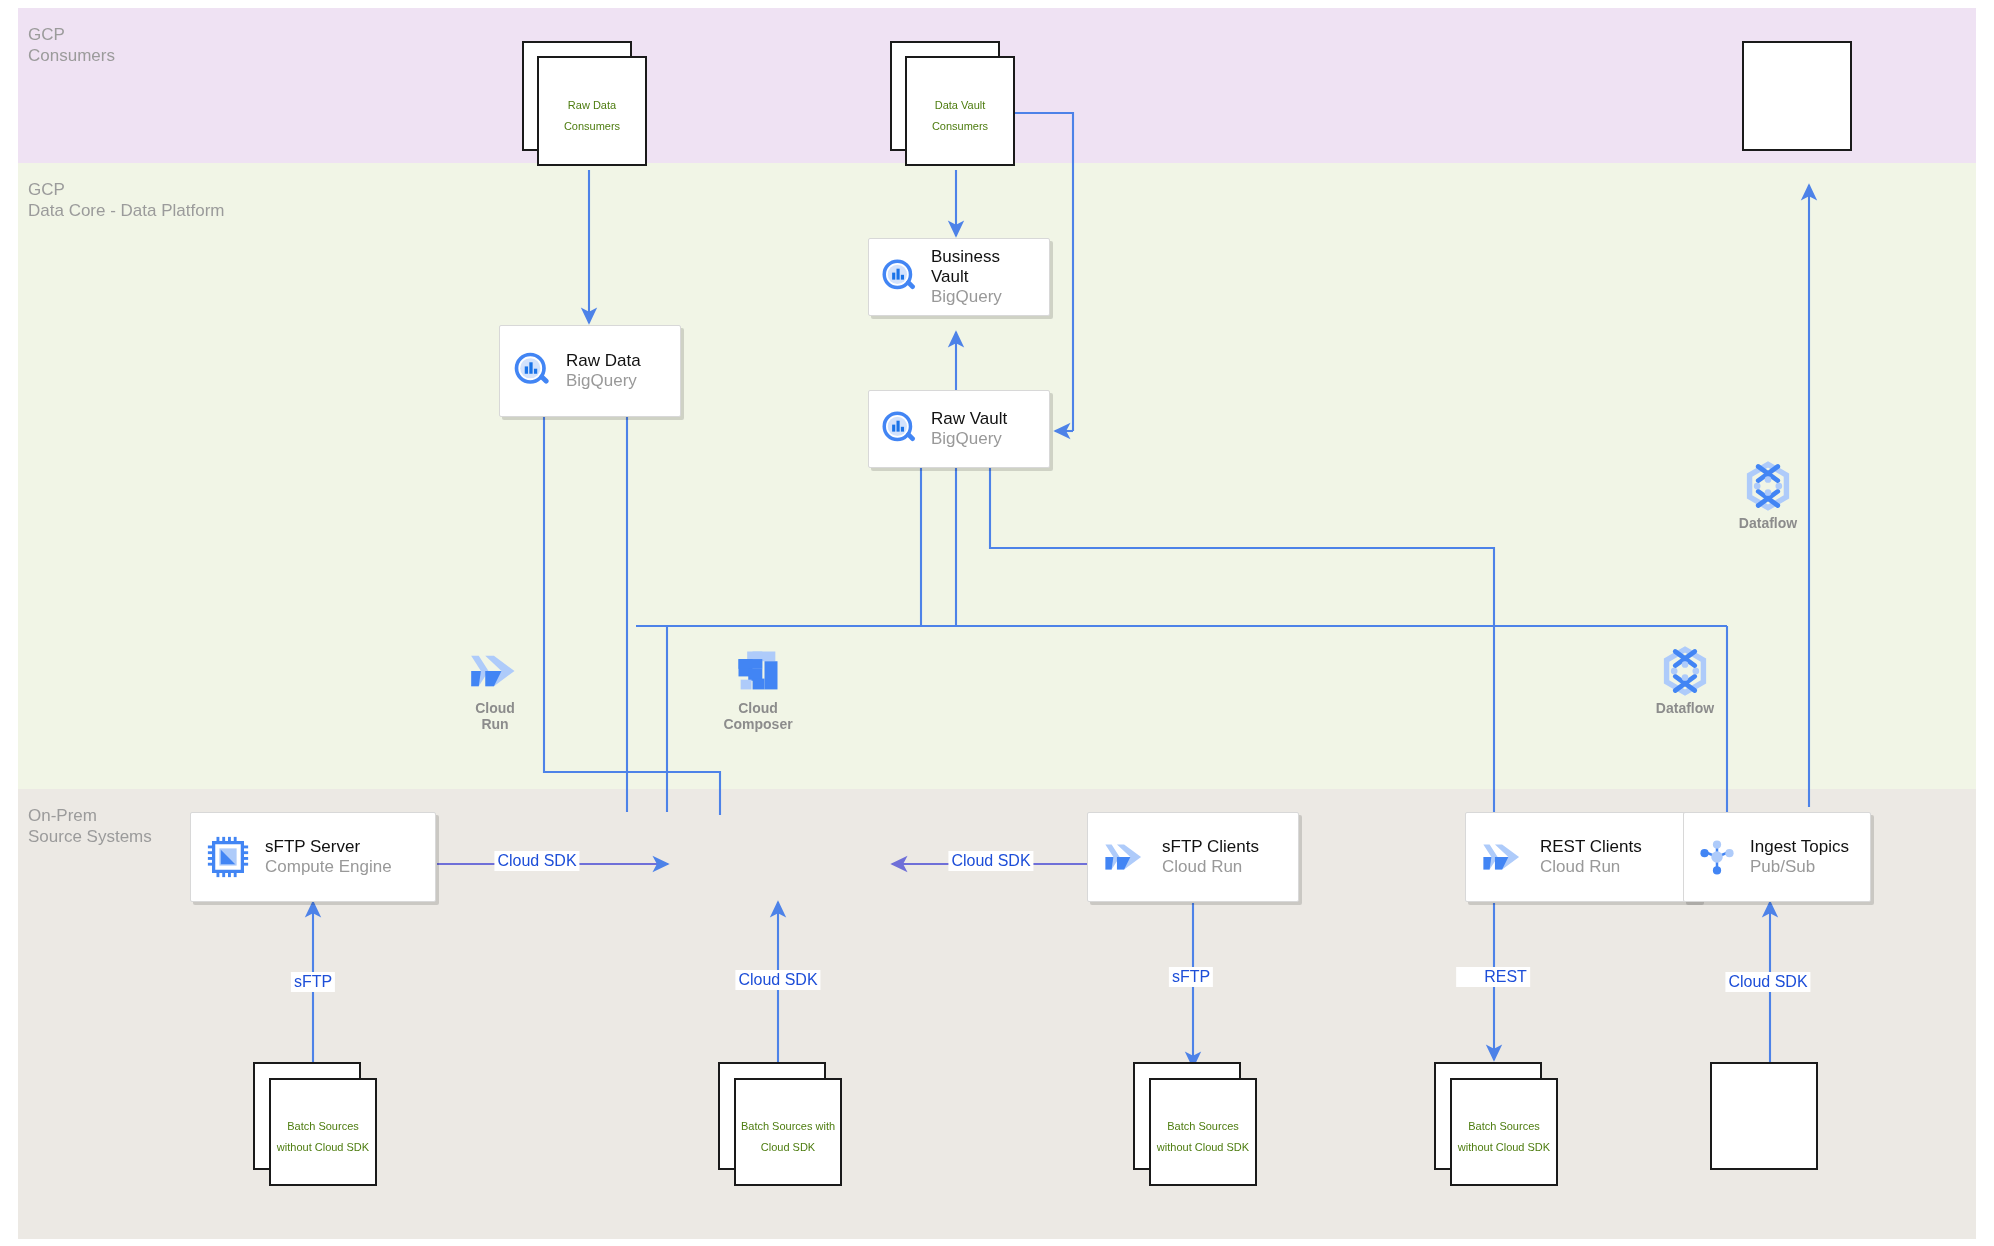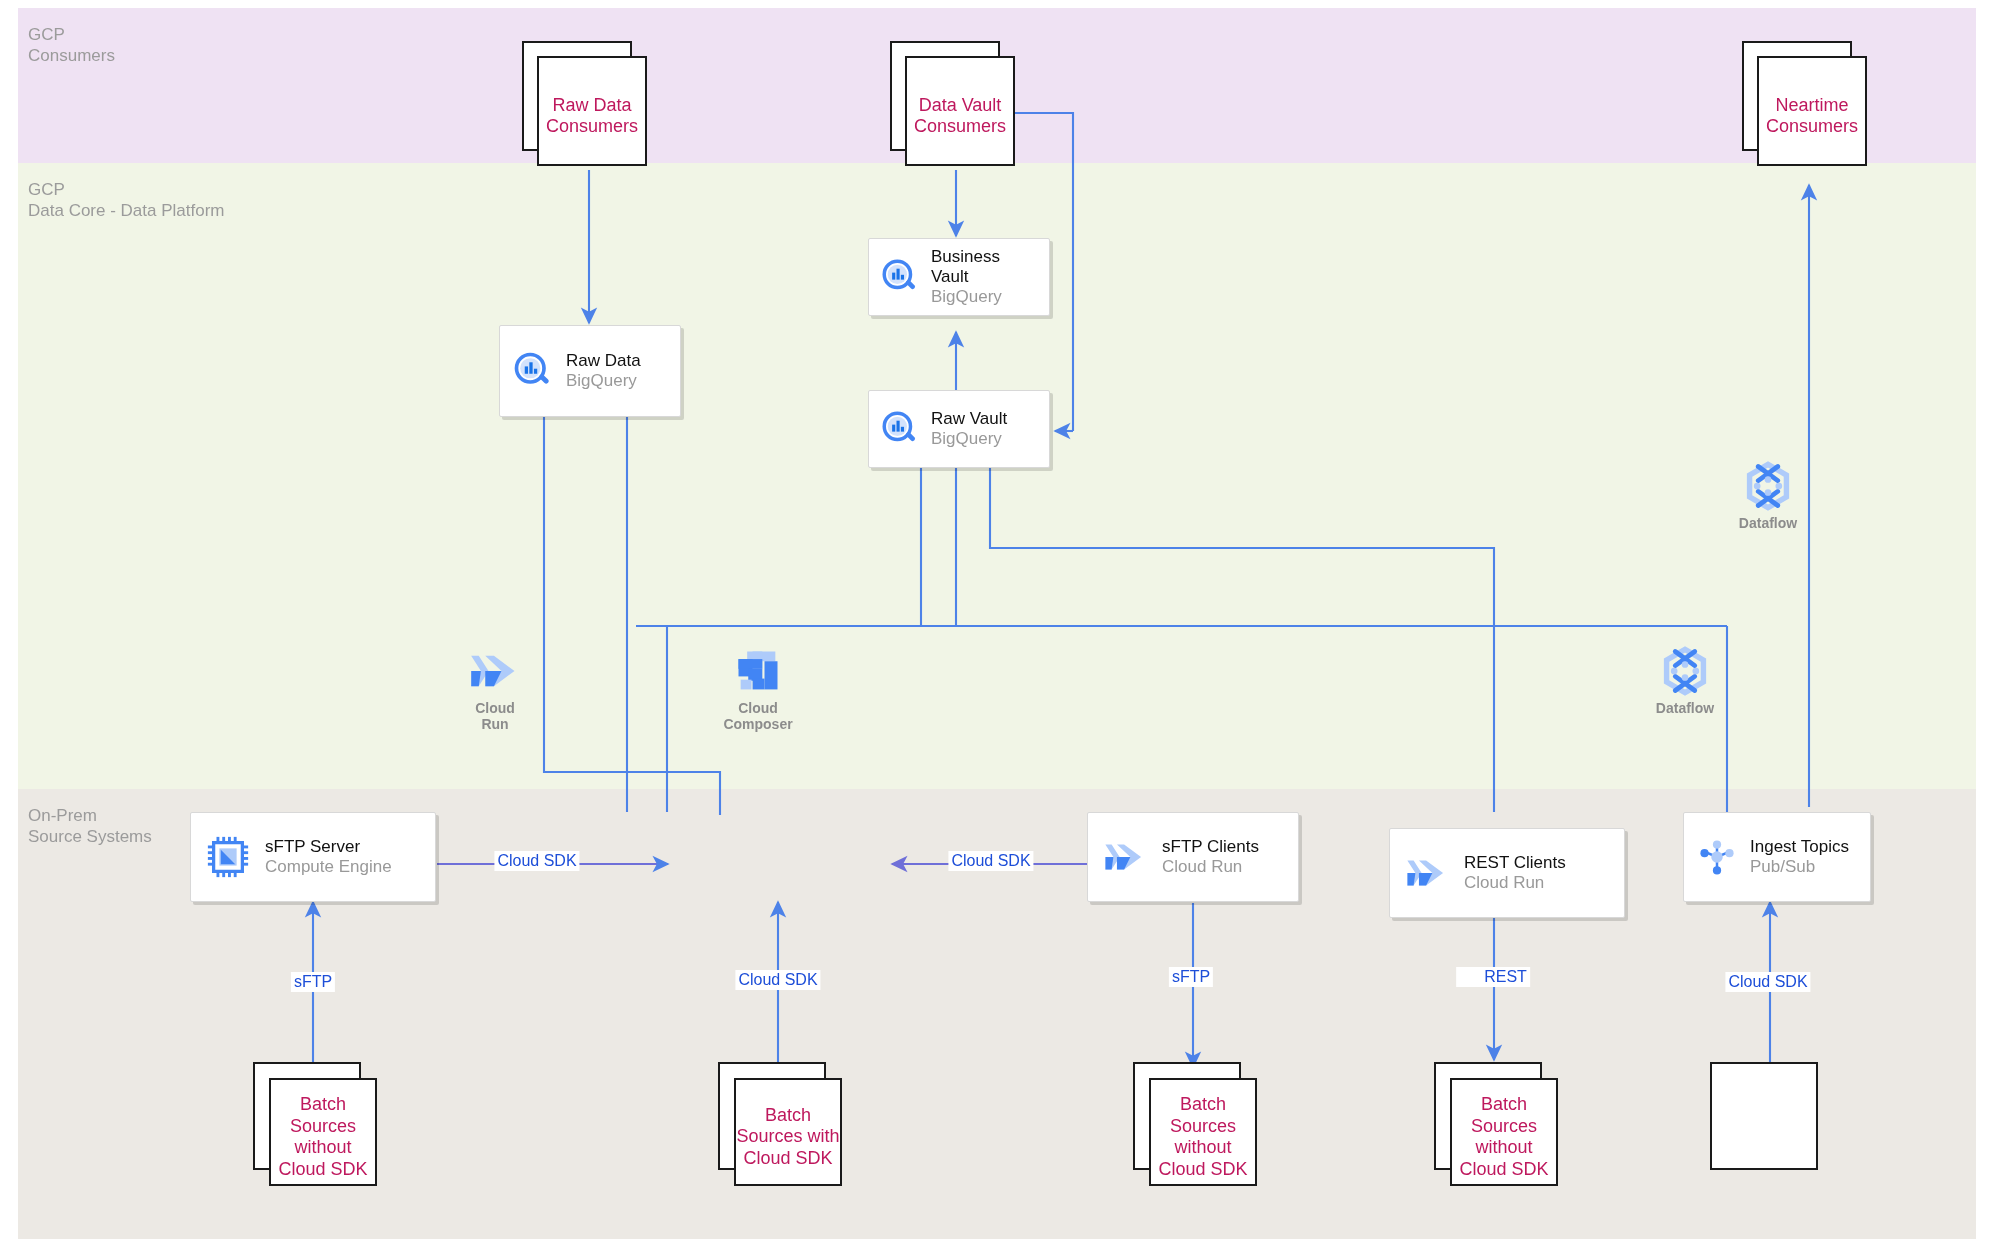--- a/index.html
+++ b/index.html
@@ -8,21 +8,21 @@
 
   
   .lane{position:absolute;left:18px;}
   .lane-title{position:absolute;left:28px;font-size:17px;line-height:21px;color:#9b9b9b;white-space:pre-line;}
 
   
   .multi{position:absolute;}
   .multi .sheet{position:absolute;background:#ffffff;border:2px solid #1a1a1a;box-sizing:border-box;}
   .multi .s-back{left:0;top:0;}
   .multi .s-front{display:flex;align-items:center;justify-content:center;text-align:center;}
-  .multi .s-front span{font-size:18px;line-height:21.5px;color:#be185d;display:block;margin-top:10px;}
+  .multi .s-front span{font-size:11px;line-height:21.5px;color:#4d7c0f;display:block;margin-top:10px;}
 
   
   .card{position:absolute;background:#ffffff;border:1px solid #d8d8d8;border-radius:2px;
         box-shadow:3px 3px 0 rgba(0,0,0,0.14);box-sizing:border-box;
         display:flex;align-items:center;}
   .card .ic{flex:0 0 auto;display:flex;align-items:center;justify-content:center;}
   .card .txt{flex:1 1 auto;padding-right:10px;}
   .card .t1{font-size:17px;line-height:20px;color:#111;}
   .card .t2{font-size:17px;line-height:20px;color:#999;}
 
@@ -141,24 +141,20 @@
   <div class="multi" style="left:890px;top:41px;width:102px;height:125px;">
     <div class="sheet s-back" style="width:110px;height:110px;"></div>
     <div class="sheet s-front" style="left:15px;top:15px;width:110px;height:110px;">
       <span>Data Vault
 Consumers</span>
     </div>
   </div>
 
   <div class="multi" style="left:1742px;top:41px;width:125px;height:125px;">
     <div class="sheet s-back" style="width:110px;height:110px;"></div>
-    <div class="sheet s-front" style="left:15px;top:15px;width:110px;height:110px;">
-      <span>Neartime
-Consumers</span>
-    </div>
   </div>
 
   <div class="card" style="left:499px;top:325px;width:182px;height:92px;">
     <div class="ic" style="width:66px;">
       <svg width="44" height="44" viewBox="0 0 48 48" aria-hidden="true">
         <circle cx="21" cy="21" r="15" fill="none" stroke="#4285f4" stroke-width="4"></circle>
         <circle cx="21" cy="21" r="11" fill="#aecbfa" opacity="0.55"></circle>
         <rect x="15" y="19" width="3.6" height="8" fill="#1a73e8"></rect>
         <rect x="20" y="14.5" width="3.6" height="12.5" fill="#1a73e8"></rect>
         <rect x="25" y="21.5" width="3.6" height="5.5" fill="#1a73e8"></rect>
@@ -246,21 +242,21 @@
         <path d="M19,10 L27,10 L46,24 L27,38 L19,38 L34,24 Z" fill="#aecbfa"></path>
         <path d="M19,24 L34,24 L27,38 L19,38 Z" fill="#4285f4"></path>
       </svg>
     </div>
     <div class="txt">
       <div class="t1">sFTP Clients</div>
       <div class="t2">Cloud Run</div>
     </div>
   </div>
 
-  <div class="card" style="left:1389px;top:812px;width:236px;height:90px;margin-top:16px;">
+  <div class="card" style="left:1465px;top:812px;width:236px;height:90px;">
     <div class="ic" style="width:74px;">
       <svg width="50" height="44" viewBox="0 0 56 48" aria-hidden="true">
         <path d="M6,10 L13,10 L22,24 L13,38 L6,38 L15,24 Z" fill="#aecbfa"></path>
         <path d="M6,24 L15,24 L13,38 L6,38 Z" fill="#4285f4"></path>
         <path d="M19,10 L27,10 L46,24 L27,38 L19,38 L34,24 Z" fill="#aecbfa"></path>
         <path d="M19,24 L34,24 L27,38 L19,38 Z" fill="#4285f4"></path>
       </svg>
     </div>
     <div class="txt">
       <div class="t1">REST Clients</div>

